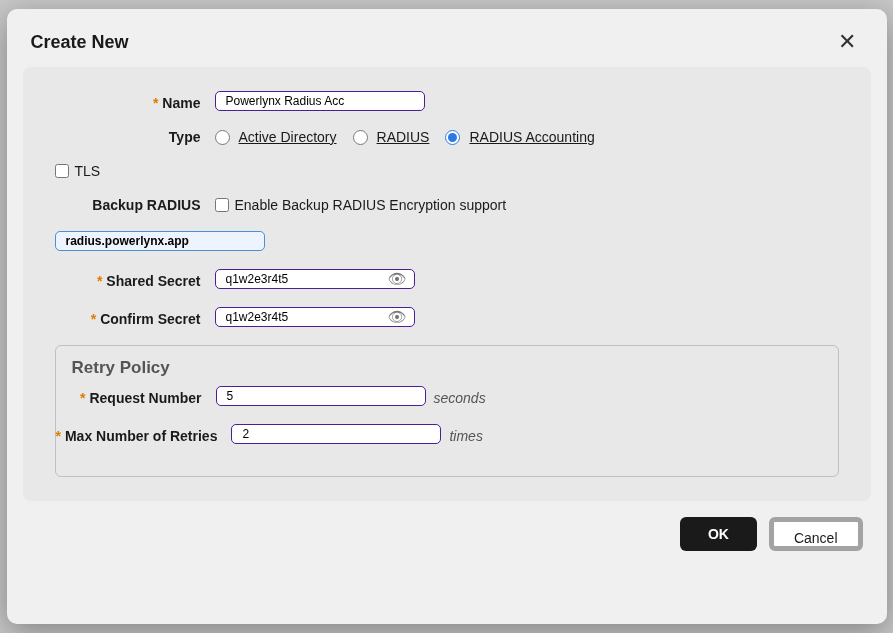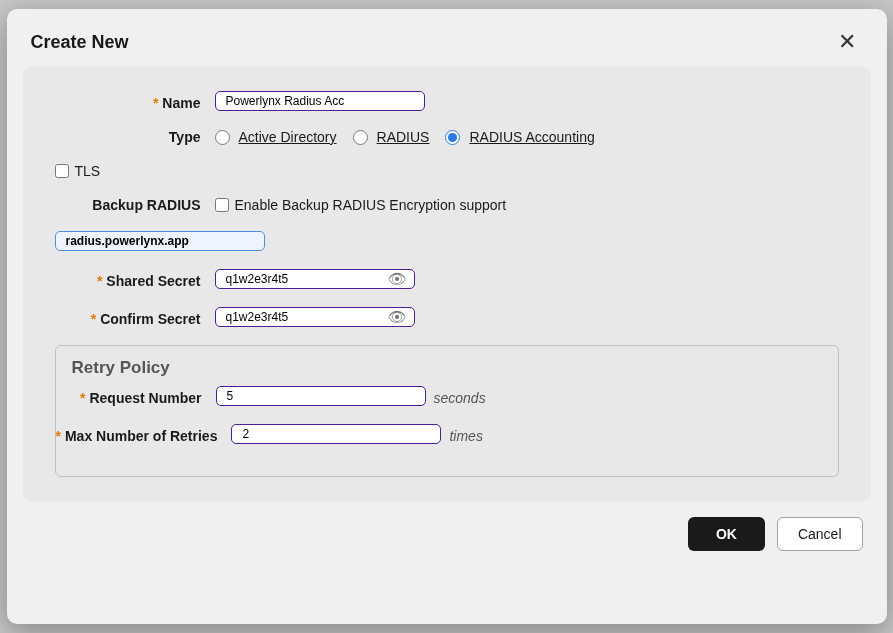--- a/index.html
+++ b/index.html
@@ -167,21 +167,21 @@
       border-radius: 6px;
       padding: 8px 28px;
       font-size: 14px;
       font-weight: 600;
       cursor: pointer;
       height: 34px;
     }
     .btn-cancel {
       background: #fff;
       color: #1a1a1a;
-      border: 1px solid #a3a3a3;
+      border: 5px solid #a3a3a3;
       border-radius: 6px;
       padding: 8px 20px;
       font-size: 14px;
       font-weight: 500;
       cursor: pointer;
       height: 34px;
     }
     .server-input {
       width: 210px;
     }

